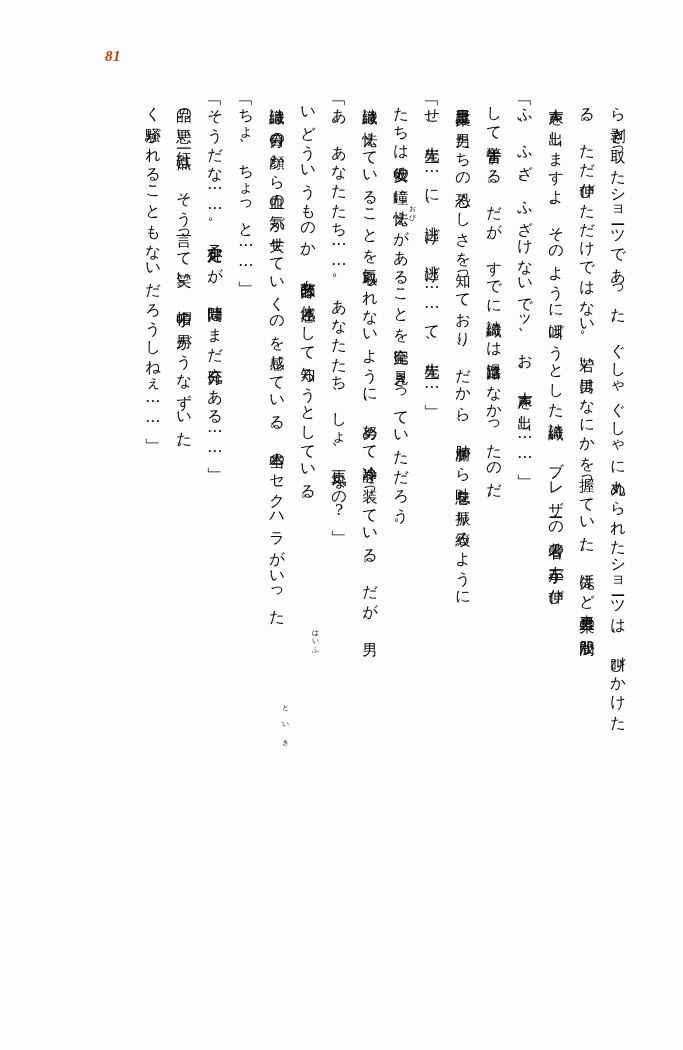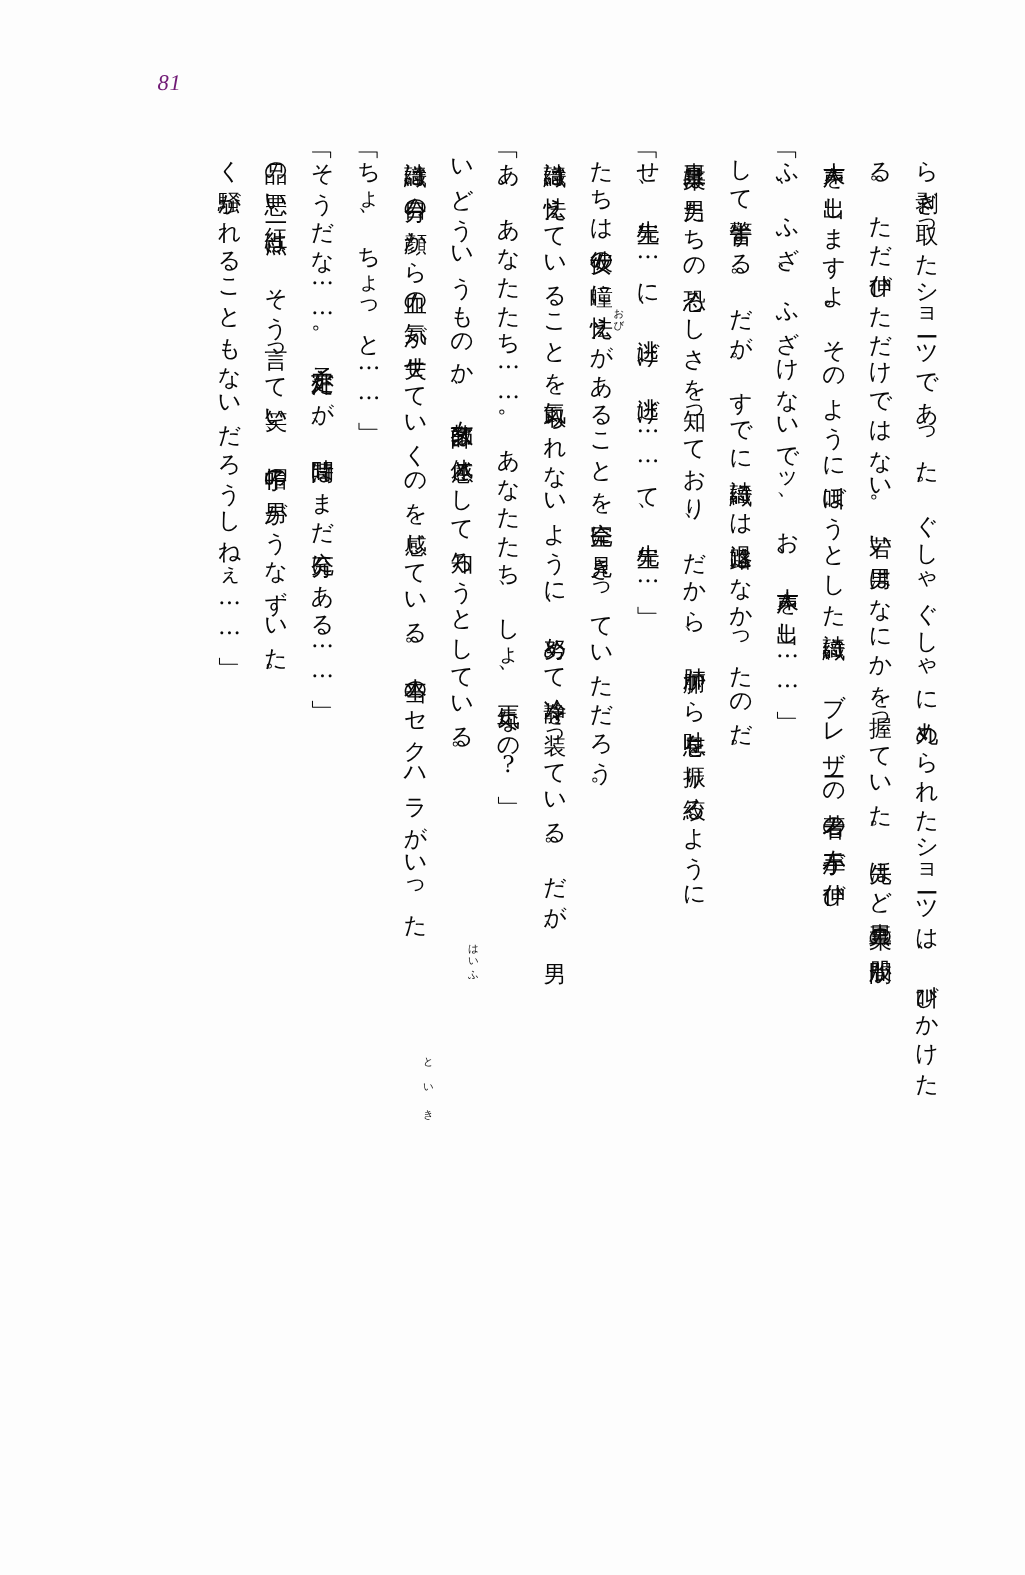--- a/index.html
+++ b/index.html
@@ -25,22 +25,23 @@
     background: #fdfdfd;
   }
 
   .page-number {
     position: absolute;
     left: 105px;
     top: 48px;
     font-size: 15px;
     font-style: italic;
     font-family: "Liberation Serif", "DejaVu Serif", serif;
-    color: #701a75;
+    color: #c2410c;
     letter-spacing: 0.5px;
+    font-weight: bold;
   }
 
   
   .text-block {
     position: absolute;
     top: 96px;
     right: 58px;
     height: 860px;
     display: flex;
     flex-direction: row;

